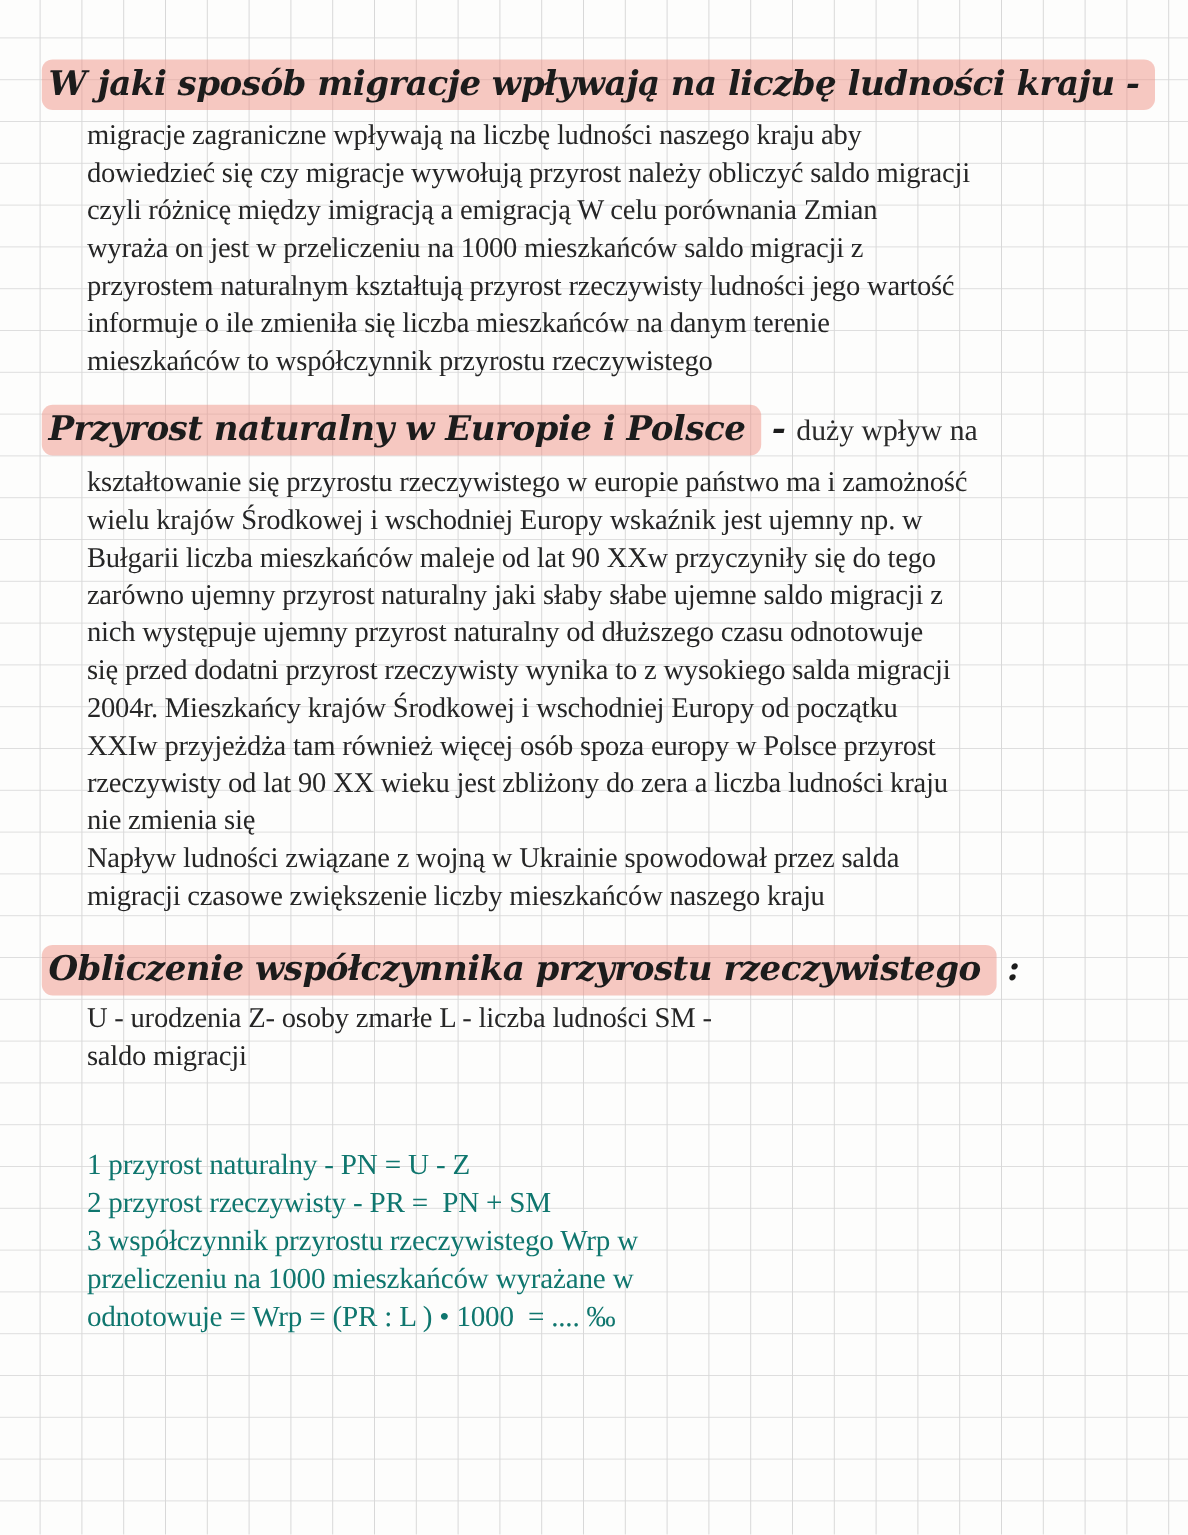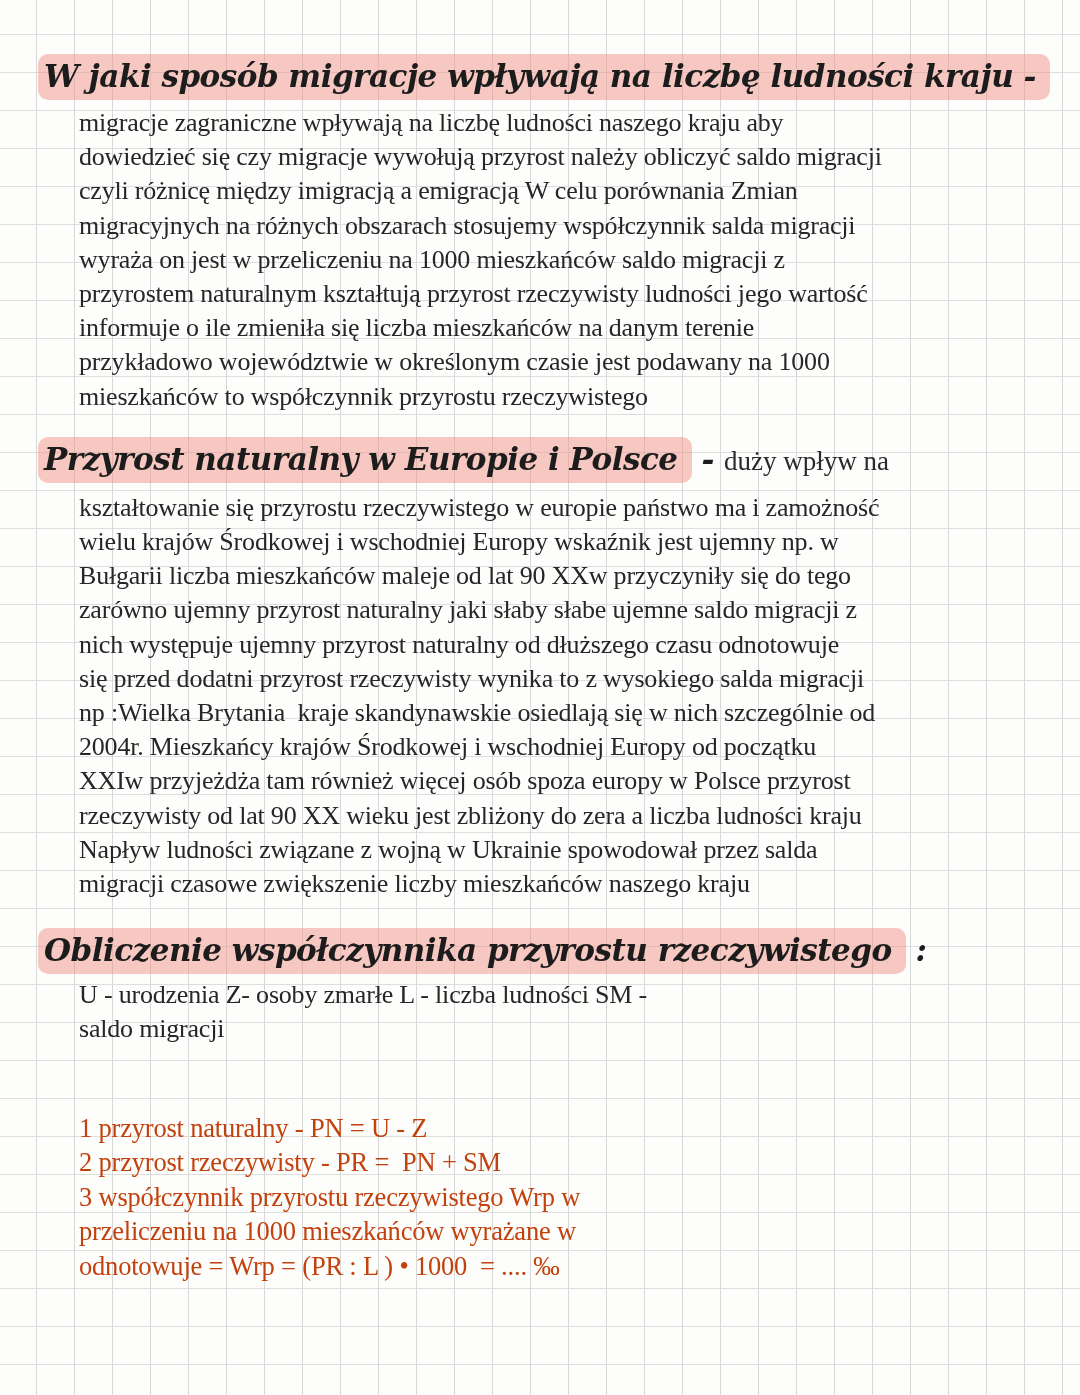--- a/index.html
+++ b/index.html
@@ -62,62 +62,60 @@
   }
   #section-1 .heading-line { margin-bottom: 8px; }
   #section-2 { margin-top: 23px; }
   #section-2 .heading-line { margin-bottom: 8px; }
   #section-3 { margin-top: 27px; }
   #section-3 .heading-line { margin-bottom: 6px; }
   .formulas { margin-top: 64px; }
   .formulas > div {
     font-size: 26.5px;
     line-height: 34.5px;
-    color: #c2410c;
+    color: #0f766e;
     letter-spacing: -0.2px;
     white-space: pre-wrap;
   }
 </style>
 </head>
 <body>
 
 <div class="content">
 
   <section id="section-1">
     <div class="heading-line">
       <span class="hl">W jaki sposób migracje wpływają na liczbę ludności kraju -</span>
     </div>
     <div class="para">
         <div>migracje zagraniczne wpływają na liczbę ludności naszego kraju aby</div>
         <div>dowiedzieć się czy migracje wywołują przyrost należy obliczyć saldo migracji</div>
         <div>czyli różnicę między imigracją a emigracją W celu porównania Zmian</div>
-        <div>migracyjnych na różnych obszarach stosujemy współczynnik salda migracji</div>
         <div>wyraża on jest w przeliczeniu na 1000 mieszkańców saldo migracji z</div>
         <div>przyrostem naturalnym kształtują przyrost rzeczywisty ludności jego wartość</div>
         <div>informuje o ile zmieniła się liczba mieszkańców na danym terenie</div>
-        <div>przykładowo województwie w określonym czasie jest podawany na 1000</div>
         <div>mieszkańców to współczynnik przyrostu rzeczywistego</div>
       </div>
   </section>
 
   <section id="section-2">
     <div class="heading-line">
       <span class="hl">Przyrost naturalny w Europie i Polsce</span><span class="heading-suffix">-</span><span class="heading-suffix suffix-body">duży wpływ na</span>
     </div>
     <div class="para">
         <div>kształtowanie się przyrostu rzeczywistego w europie państwo ma i zamożność</div>
         <div>wielu krajów Środkowej i wschodniej Europy wskaźnik jest ujemny np. w</div>
         <div>Bułgarii liczba mieszkańców maleje od lat 90 XXw przyczyniły się do tego</div>
         <div>zarówno ujemny przyrost naturalny jaki słaby słabe ujemne saldo migracji z</div>
         <div>nich występuje ujemny przyrost naturalny od dłuższego czasu odnotowuje</div>
         <div>się przed dodatni przyrost rzeczywisty wynika to z wysokiego salda migracji</div>
-        <div>np :Wielka Brytania  kraje skandynawskie osiedlają się w nich szczególnie od</div>
         <div>2004r. Mieszkańcy krajów Środkowej i wschodniej Europy od początku</div>
         <div>XXIw przyjeżdża tam również więcej osób spoza europy w Polsce przyrost</div>
         <div>rzeczywisty od lat 90 XX wieku jest zbliżony do zera a liczba ludności kraju</div>
+        <div>nie zmienia się</div>
         <div>Napływ ludności związane z wojną w Ukrainie spowodował przez salda</div>
         <div>migracji czasowe zwiększenie liczby mieszkańców naszego kraju</div>
       </div>
   </section>
 
   <section id="section-3">
     <div class="heading-line">
       <span class="hl">Obliczenie współczynnika przyrostu rzeczywistego</span><span class="heading-suffix">:</span>
     </div>
     <div class="para">

